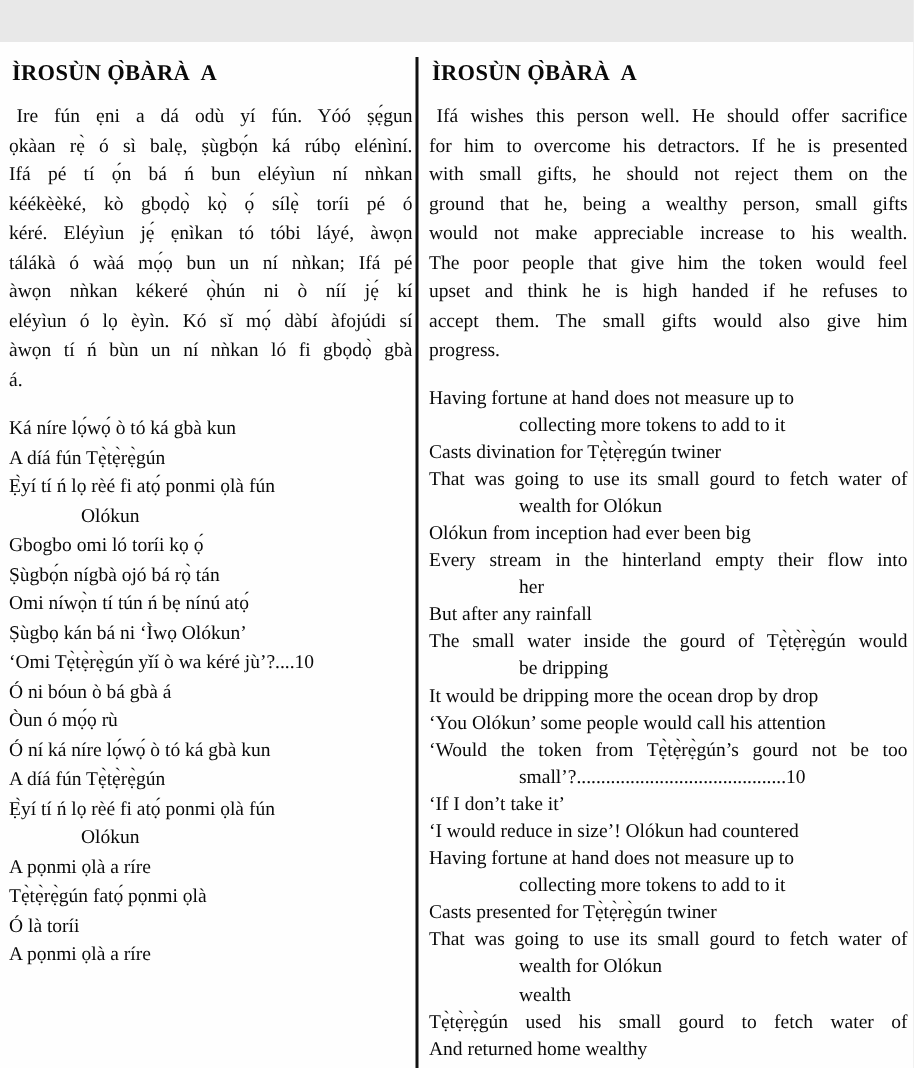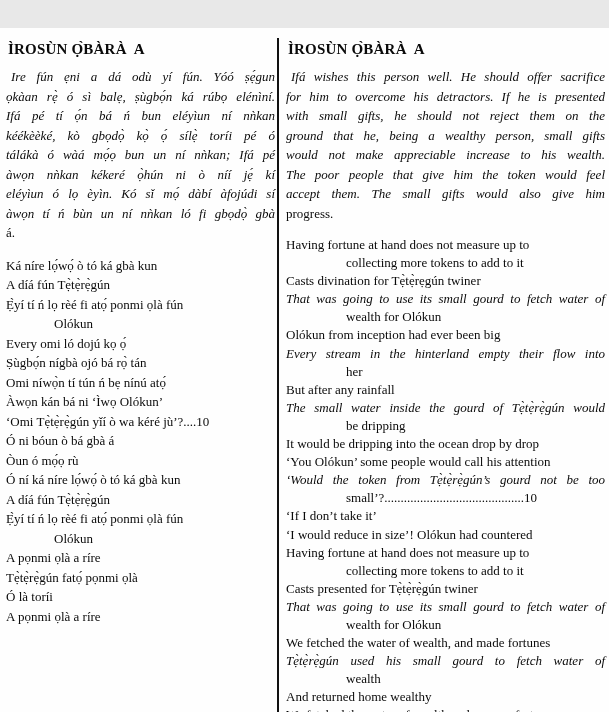--- a/index.html
+++ b/index.html
@@ -24,54 +24,55 @@
   }
   .title {
     font-weight: bold;
     font-size: 15px;
     line-height: 19px;
     margin: 0 0 8px 2px;
     letter-spacing: 0.2px;
     white-space: pre;
   }
   .ln { font-size: 13px; line-height: 19.5px; min-height: 10px; }
-  .j   { text-align: justify; text-align-last: justify; font-style: italic; }
+  .j   { text-align: justify; text-align-last: justify; }
   .ind { padding-left: 60px; font-family: Liberation Serif, serif; }
   .col-left .ind { padding-left: 48px; }
   .first { text-indent: 5px; }
   .verse { margin-top: 13px; }
   .col-right .verse .ln { line-height: 18.1px; }
 </style>
 </head>
 <body>
 
 <div class="page">
 
   <div class="col col-left">
     <div class="title">ÌROSÙN Ọ̀BÀRÀ  A</div>
     <div class="intro">
         <div class="ln j first">Ire fún ẹni a dá odù yí fún. Yóó ṣẹ́gun</div>
         <div class="ln j">ọkàan rẹ̀ ó sì balẹ, ṣùgbọ́n ká rúbọ elénìní.</div>
         <div class="ln j">Ifá pé tí ọ́n bá ń bun eléyìun ní nǹkan</div>
         <div class="ln j">kéékèèké, kò gbọdọ̀ kọ̀ ọ́ sílẹ̀ toríi pé ó</div>
+        <div class="ln j">kéré. Eléyìun jẹ́ ẹnìkan tó tóbi láyé, àwọn</div>
         <div class="ln j">tálákà ó wàá mọ́ọ bun un ní nǹkan; Ifá pé</div>
         <div class="ln j">àwọn nǹkan kékeré ọ̀hún ni ò níí jẹ́ kí</div>
         <div class="ln j">eléyìun ó lọ èyìn. Kó sǐ mọ́ dàbí àfojúdi sí</div>
         <div class="ln j">àwọn tí ń bùn un ní nǹkan ló fi gbọdọ̀ gbà</div>
         <div class="ln">á.</div>
       </div>
     <div class="verse">
         <div class="ln">Ká níre lọ́wọ́ ò tó ká gbà kun</div>
         <div class="ln">A díá fún Tẹ̀tẹ̀rẹ̀gún</div>
         <div class="ln">Ẹ̀yí tí ń lọ rèé fi atọ́ ponmi ọlà fún</div>
         <div class="ln ind">Olókun</div>
-        <div class="ln">Every omi ló dojú kọ ọ́</div>
+        <div class="ln">Gbogbo omi ló toríi kọ ọ́</div>
         <div class="ln">Ṣùgbọ́n nígbà ojó bá rọ̀ tán</div>
         <div class="ln">Omi níwọ̀n tí tún ń bẹ nínú atọ́</div>
-        <div class="ln">Àwọn kán bá ni ‘Ìwọ Olókun’</div>
+        <div class="ln">Ṣùgbọ kán bá ni ‘Ìwọ Olókun’</div>
         <div class="ln">‘Omi Tẹ̀tẹ̀rẹ̀gún yǐí ò wa kéré jù’?....10</div>
         <div class="ln">Ó ni bóun ò bá gbà á</div>
         <div class="ln">Òun ó mọ́ọ  rù</div>
         <div class="ln">Ó ní ká níre lọ́wọ́ ò tó ká gbà kun</div>
         <div class="ln">A díá fún Tẹ̀tẹ̀rẹ̀gún</div>
         <div class="ln">Ẹ̀yí tí ń lọ rèé fi atọ́ ponmi ọlà fún</div>
         <div class="ln ind">Olókun</div>
         <div class="ln">A pọnmi ọlà a ríre</div>
         <div class="ln">Tẹ̀tẹ̀rẹ̀gún fatọ́ pọnmi ọlà</div>
         <div class="ln">Ó là toríi</div>
@@ -83,47 +84,47 @@
 
   <div class="col col-right">
     <div class="title">ÌROSÙN Ọ̀BÀRÀ  A</div>
     <div class="intro">
         <div class="ln j first">Ifá wishes this person well. He should offer sacrifice</div>
         <div class="ln j">for him to overcome his detractors. If he is presented</div>
         <div class="ln j">with small gifts, he should not reject them on the</div>
         <div class="ln j">ground that he, being a wealthy person, small gifts</div>
         <div class="ln j">would not make appreciable increase to his wealth.</div>
         <div class="ln j">The poor people that give him the token would feel</div>
+        <div class="ln j">upset and think he is high handed if he refuses to</div>
         <div class="ln j">accept them. The small gifts would also give him</div>
         <div class="ln">progress.</div>
       </div>
     <div class="verse">
         <div class="ln">Having fortune at hand does not measure up to</div>
         <div class="ln ind">collecting more tokens to add to it</div>
         <div class="ln">Casts divination for Tẹ̀tẹ̀rẹgún twiner</div>
         <div class="ln j">That was going to use its small gourd to fetch water of</div>
         <div class="ln ind">wealth for Olókun</div>
         <div class="ln">Olókun from inception had ever been big</div>
         <div class="ln j">Every stream in the hinterland empty their flow into</div>
         <div class="ln ind">her</div>
         <div class="ln">But after any rainfall</div>
         <div class="ln j">The small water inside the gourd of Tẹ̀tẹ̀rẹ̀gún would</div>
         <div class="ln ind">be dripping</div>
-        <div class="ln">It would be dripping into the ocean drop by drop</div>
+        <div class="ln">It would be dripping more the ocean drop by drop</div>
         <div class="ln">‘You Olókun’ some people would call his attention</div>
         <div class="ln j">‘Would the token from Tẹ̀tẹ̀rẹ̀gún’s gourd not be too</div>
         <div class="ln ind">small’?...........................................10</div>
         <div class="ln">‘If I don’t take it’</div>
         <div class="ln">‘I would reduce in size’! Olókun had countered</div>
         <div class="ln">Having fortune at hand does not measure up to</div>
         <div class="ln ind">collecting more tokens to add to it</div>
         <div class="ln">Casts presented for Tẹ̀tẹ̀rẹ̀gún twiner</div>
         <div class="ln j">That was going to use its small gourd to fetch water of</div>
         <div class="ln ind">wealth for Olókun</div>
-        <div class="ln">We fetched the water of wealth, and made fortunes</div>
+        <div class="ln ind">wealth</div>
         <div class="ln j">Tẹ̀tẹ̀rẹ̀gún used his small gourd to fetch water of</div>
-        <div class="ln ind">wealth</div>
         <div class="ln">And returned home wealthy</div>
         <div class="ln">We fetched the water of wealth and we saw fortunes</div>
       </div>
   </div>
 
 </div>
 
 </body></html>

